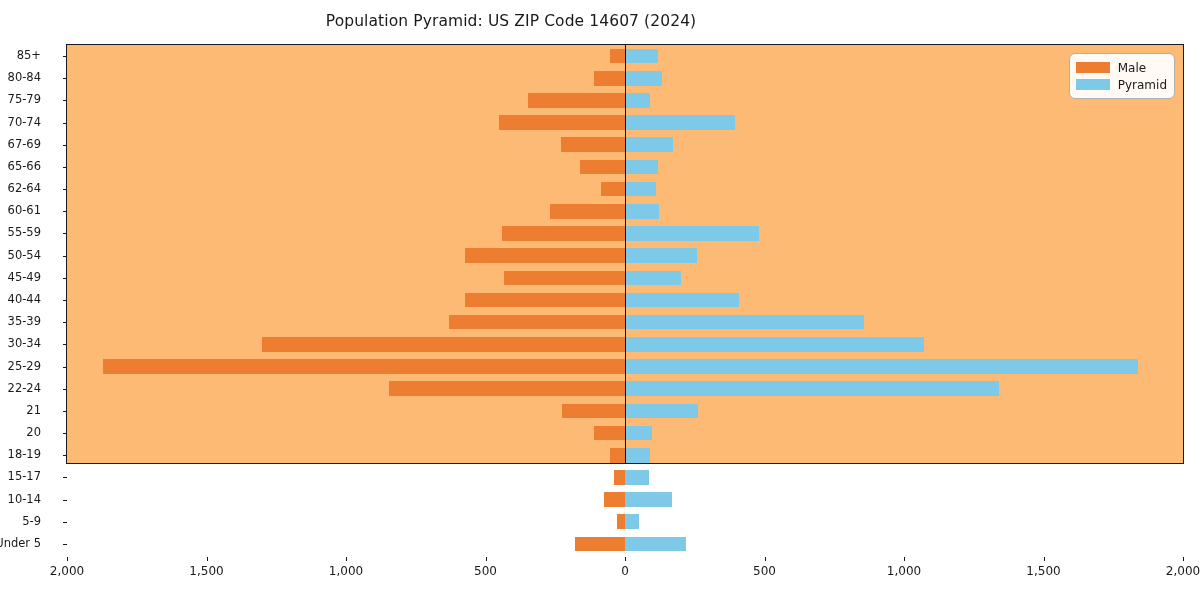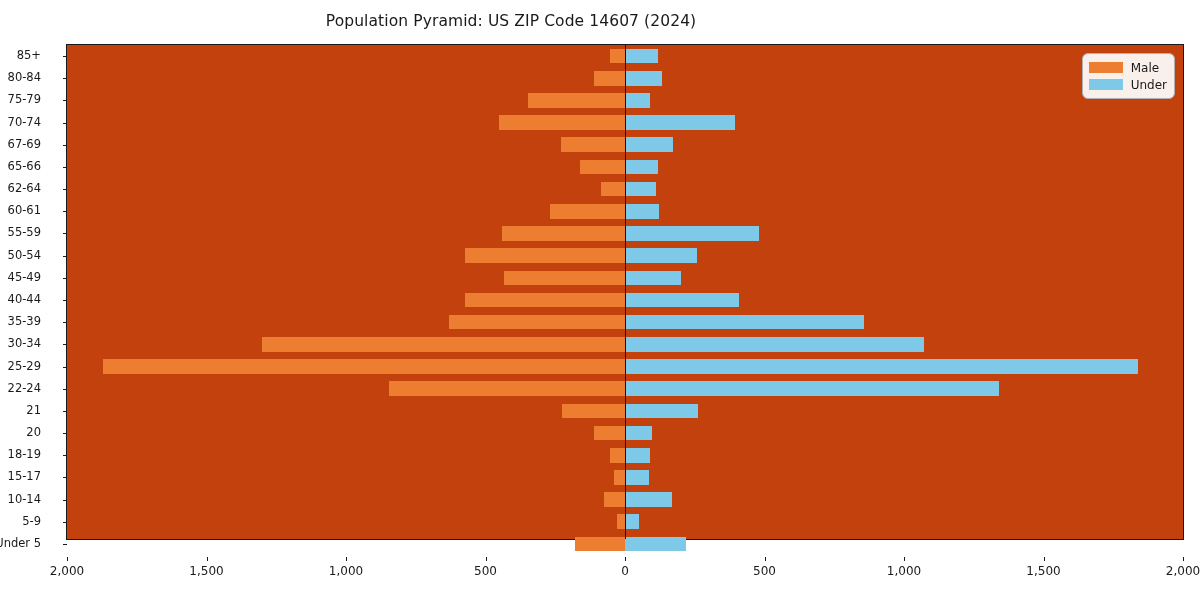--- a/index.html
+++ b/index.html
@@ -6,22 +6,22 @@
   body{width:1200px;height:600px;font-family:"DejaVu Sans","Liberation Sans",sans-serif;-webkit-font-smoothing:antialiased;}
   #figure{position:relative;width:1200px;height:600px;overflow:hidden;background:#ffffff;}
 
   #chart-title{
     position:absolute;left:0;top:12px;width:1022px;text-align:center;
     font-size:15.5px;color:#1a1a1a;letter-spacing:0.1px;
   }
 
   
   #plot{
-    position:absolute;left:66px;top:44px;width:1118px;height:496px;
-    border:1px solid #1a1a1a;box-sizing:border-box;background:#c2410c;
+    position:absolute;left:66px;top:44px;width:1118px;height:420px;
+    border:1px solid #1a1a1a;box-sizing:border-box;background:#fdba74;
   }
   #plot-inner{position:absolute;left:0;top:0;right:0;bottom:0;}
 
   .zero-line{position:absolute;top:0;bottom:0;width:1.4px;background:#111111;left:558px;z-index:5;}
 
   .rowgrid{position:absolute;left:0;right:0;top:0;bottom:0;}
   .prow{position:absolute;left:0;right:0;}
   .bar{position:absolute;top:0;bottom:0;}
   .bar.male{background:#ed7d31;right:50%;}
   .bar.female{background:#7fc9e8;left:50%;}
@@ -227,18 +227,18 @@
         <div class="xticklabel" style="left: 1116px;">2,000</div>
       </div>
 
     <div id="legend">
       <div class="legend-row">
         <span class="legend-swatch male"></span>
         <span class="legend-label">Male</span>
       </div>
       <div class="legend-row">
         <span class="legend-swatch female"></span>
-        <span class="legend-label">Under</span>
+        <span class="legend-label">Pyramid</span>
       </div>
     </div>
   </div>
 
 </div>
 
 </body></html>

